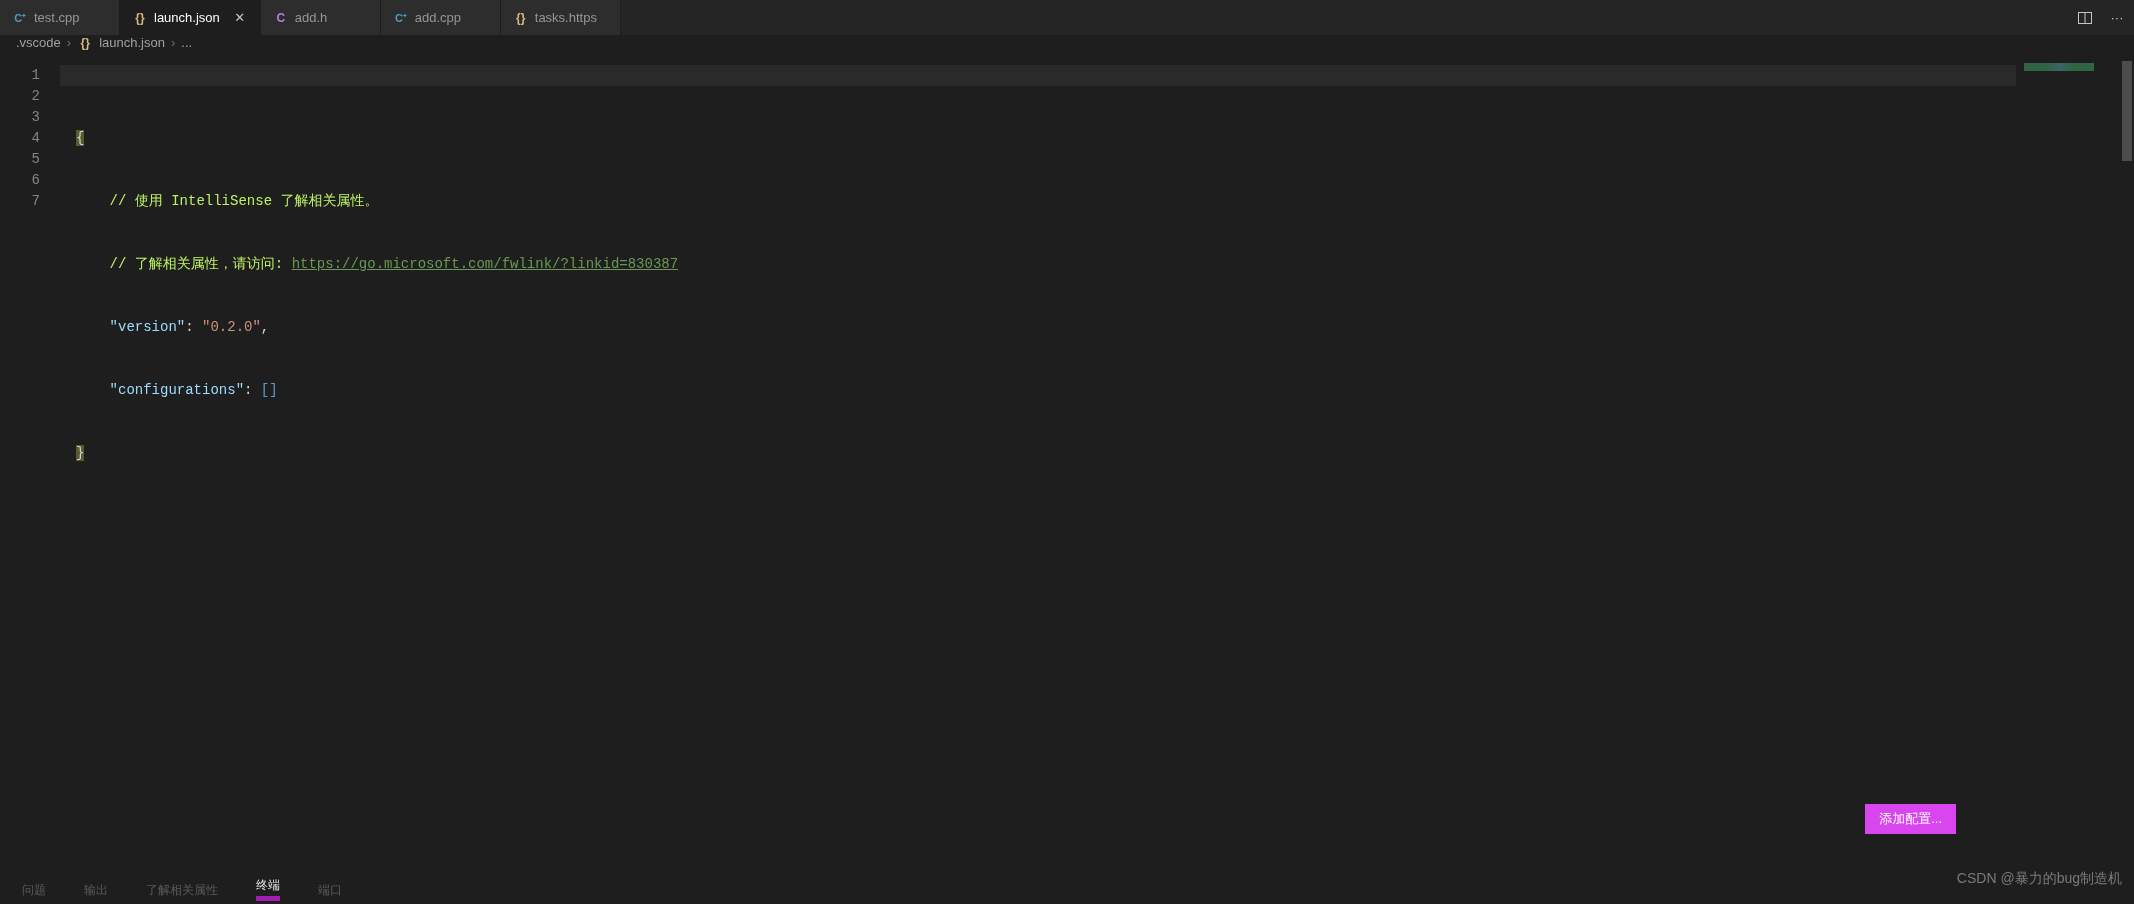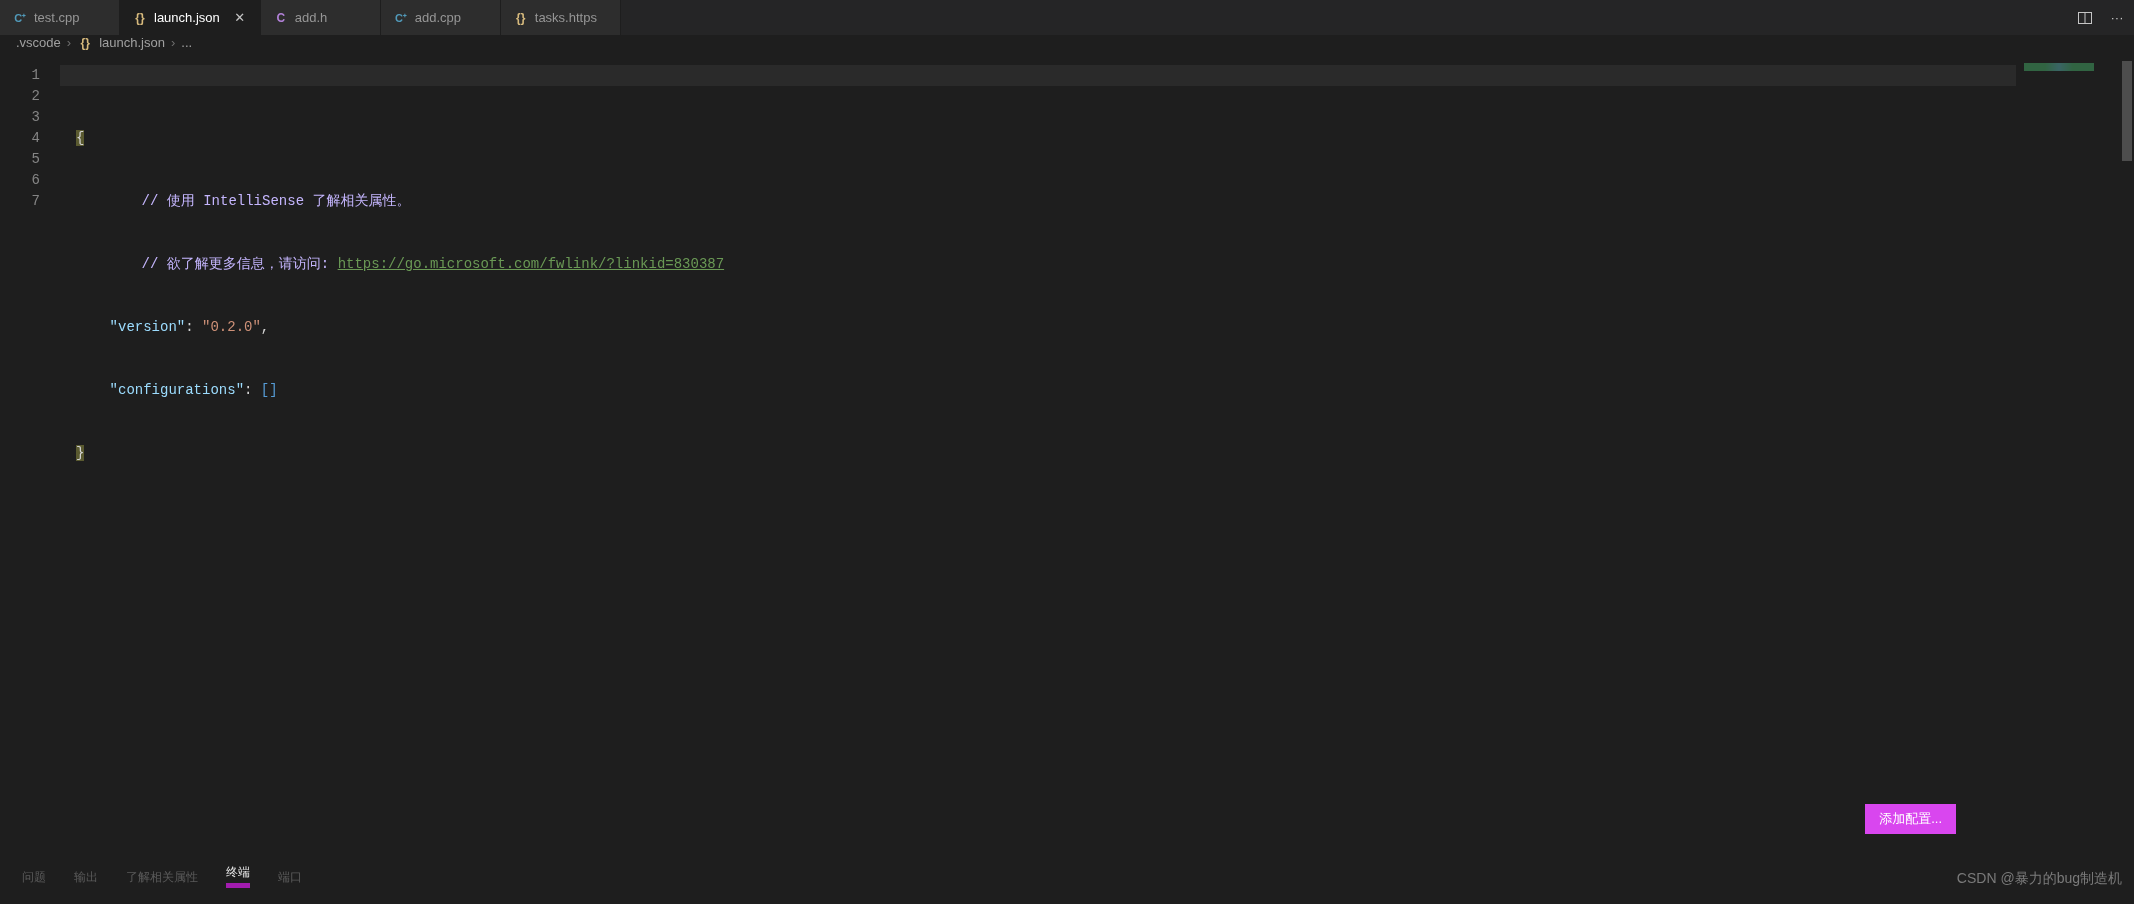--- a/index.html
+++ b/index.html
@@ -108,21 +108,21 @@
   .code .line { height:21px; }
   .current-line-bg {
     position:absolute;
     left:0; right:0;
     top:4px;
     height:21px;
     background:#2a2a2a;
     pointer-events:none;
   }
   .tok-brace { color:#d4d4d4; background:#5a5a30; }
-  .tok-comment { color:#c4b5fd;margin-left:32px; }
+  .tok-comment { color:#bef264; }
   .tok-key { color:#9cdcfe; }
   .tok-string { color:#ce9178; }
   .tok-punct { color:#d4d4d4; }
   .tok-bracket { color:#569cd6; }
   .tok-link { color:#6a9955; text-decoration:underline; cursor:pointer; }
 
   .minimap {
     width:90px;
     background:#1e1e1e;
     border-left:0;
@@ -170,24 +170,24 @@
     right:12px;
     bottom:16px;
     color:#7a7a7a;
     font-size:14px;
     margin-top:36px;
   }
 
   .panel-tabs {
     position:absolute;
     left:22px;
-    bottom:16px;
+    bottom:3px;
     height:20px;
     display:flex;
-    gap:28px;
+    gap:38px;
     align-items:flex-end;
     color:#8a8a8a;
     font-size:12px;
   }
   .panel-tab { cursor:pointer; opacity:.55; padding-bottom:2px;}
   .panel-tab.active { color:#e7e7e7; opacity:1; border-bottom:5px solid #a21caf;}
 </style>
 </head>
 <body>
 
@@ -243,21 +243,21 @@
     <div class="ln">4</div>
     <div class="ln">5</div>
     <div class="ln">6</div>
     <div class="ln">7</div>
   </div>
 
   <div class="code">
     <div class="current-line-bg"></div>
     <div class="line"><span class="tok-brace">{</span></div>
     <div class="line">    <span class="tok-comment">// 使用 IntelliSense 了解相关属性。</span></div>
-    <div class="line">    <span class="tok-comment">// 欲了解更多信息，请访问: </span><span class="tok-link">https://go.microsoft.com/fwlink/?linkid=830387</span></div>
+    <div class="line">    <span class="tok-comment">// 了解相关属性，请访问: </span><span class="tok-link">https://go.microsoft.com/fwlink/?linkid=830387</span></div>
     <div class="line">    <span class="tok-key">"version"</span><span class="tok-punct">: </span><span class="tok-string">"0.2.0"</span><span class="tok-punct">,</span></div>
     <div class="line">    <span class="tok-key">"configurations"</span><span class="tok-punct">: </span><span class="tok-bracket">[]</span></div>
     <div class="line"><span class="tok-brace">}</span></div>
   </div>
 
   <div class="minimap">
     <div class="mm-shadow"></div>
   </div>
   <div class="overview-ruler"></div>
   <div class="scrollbar-v">

